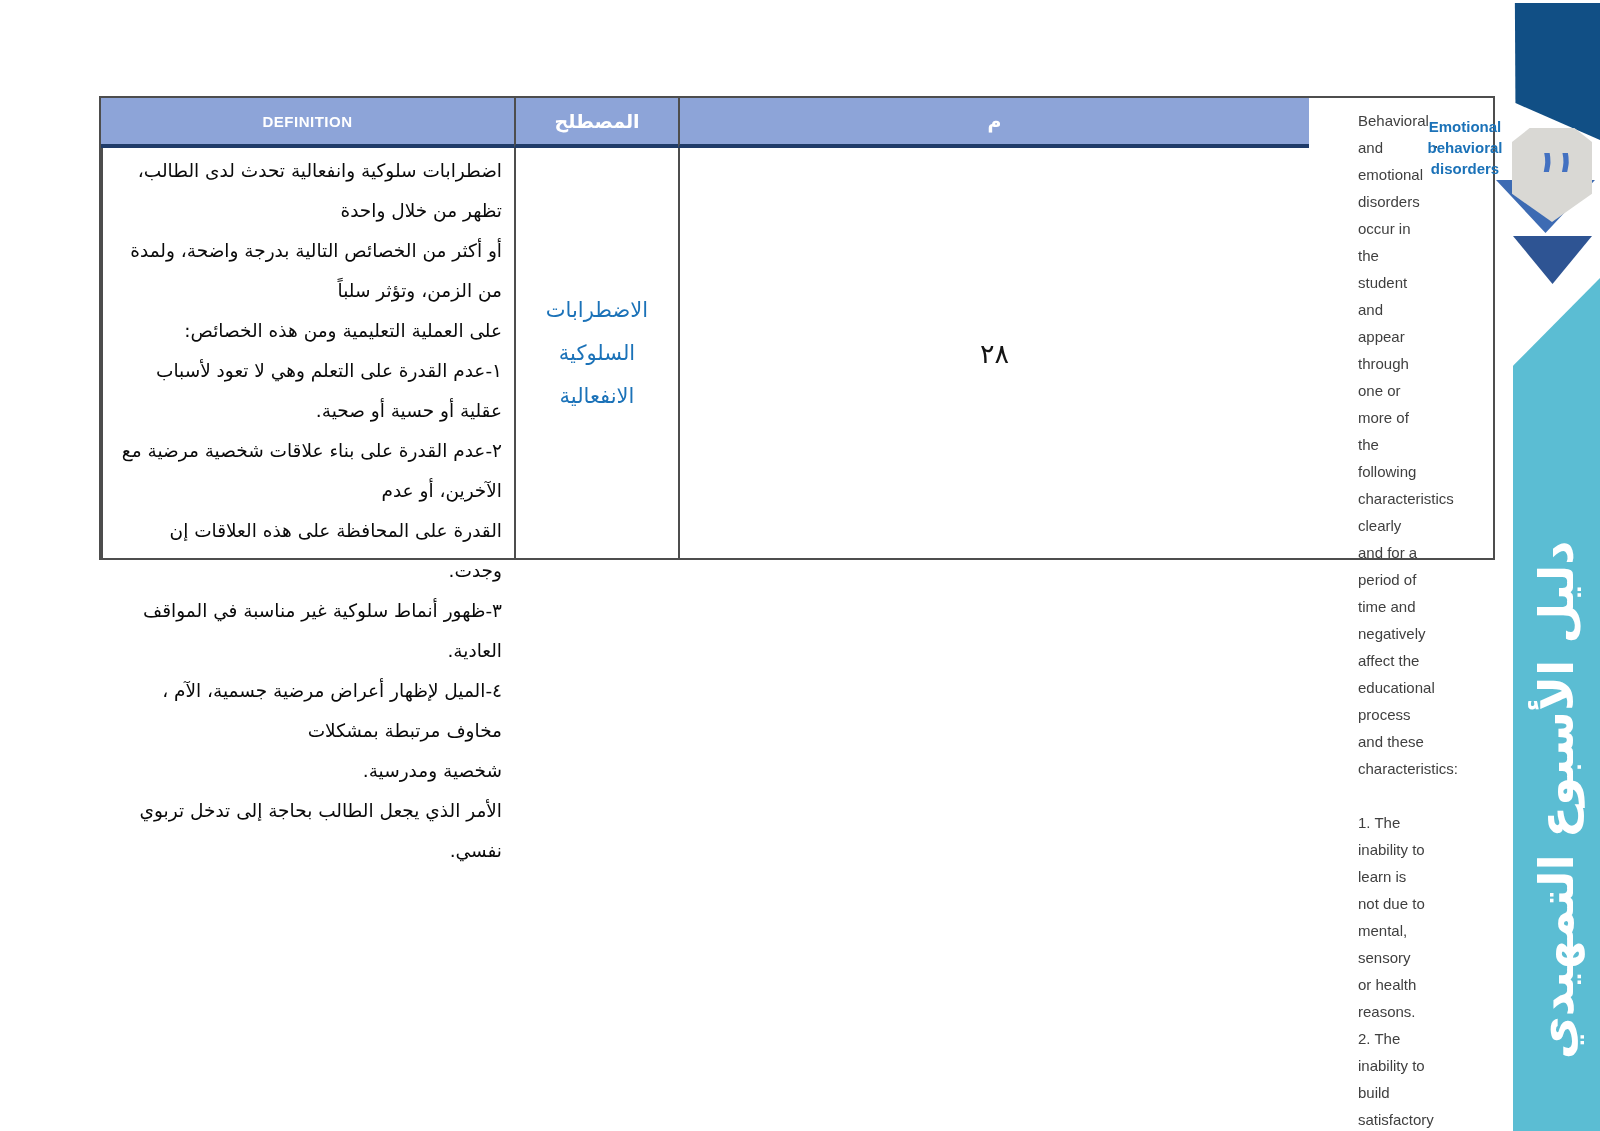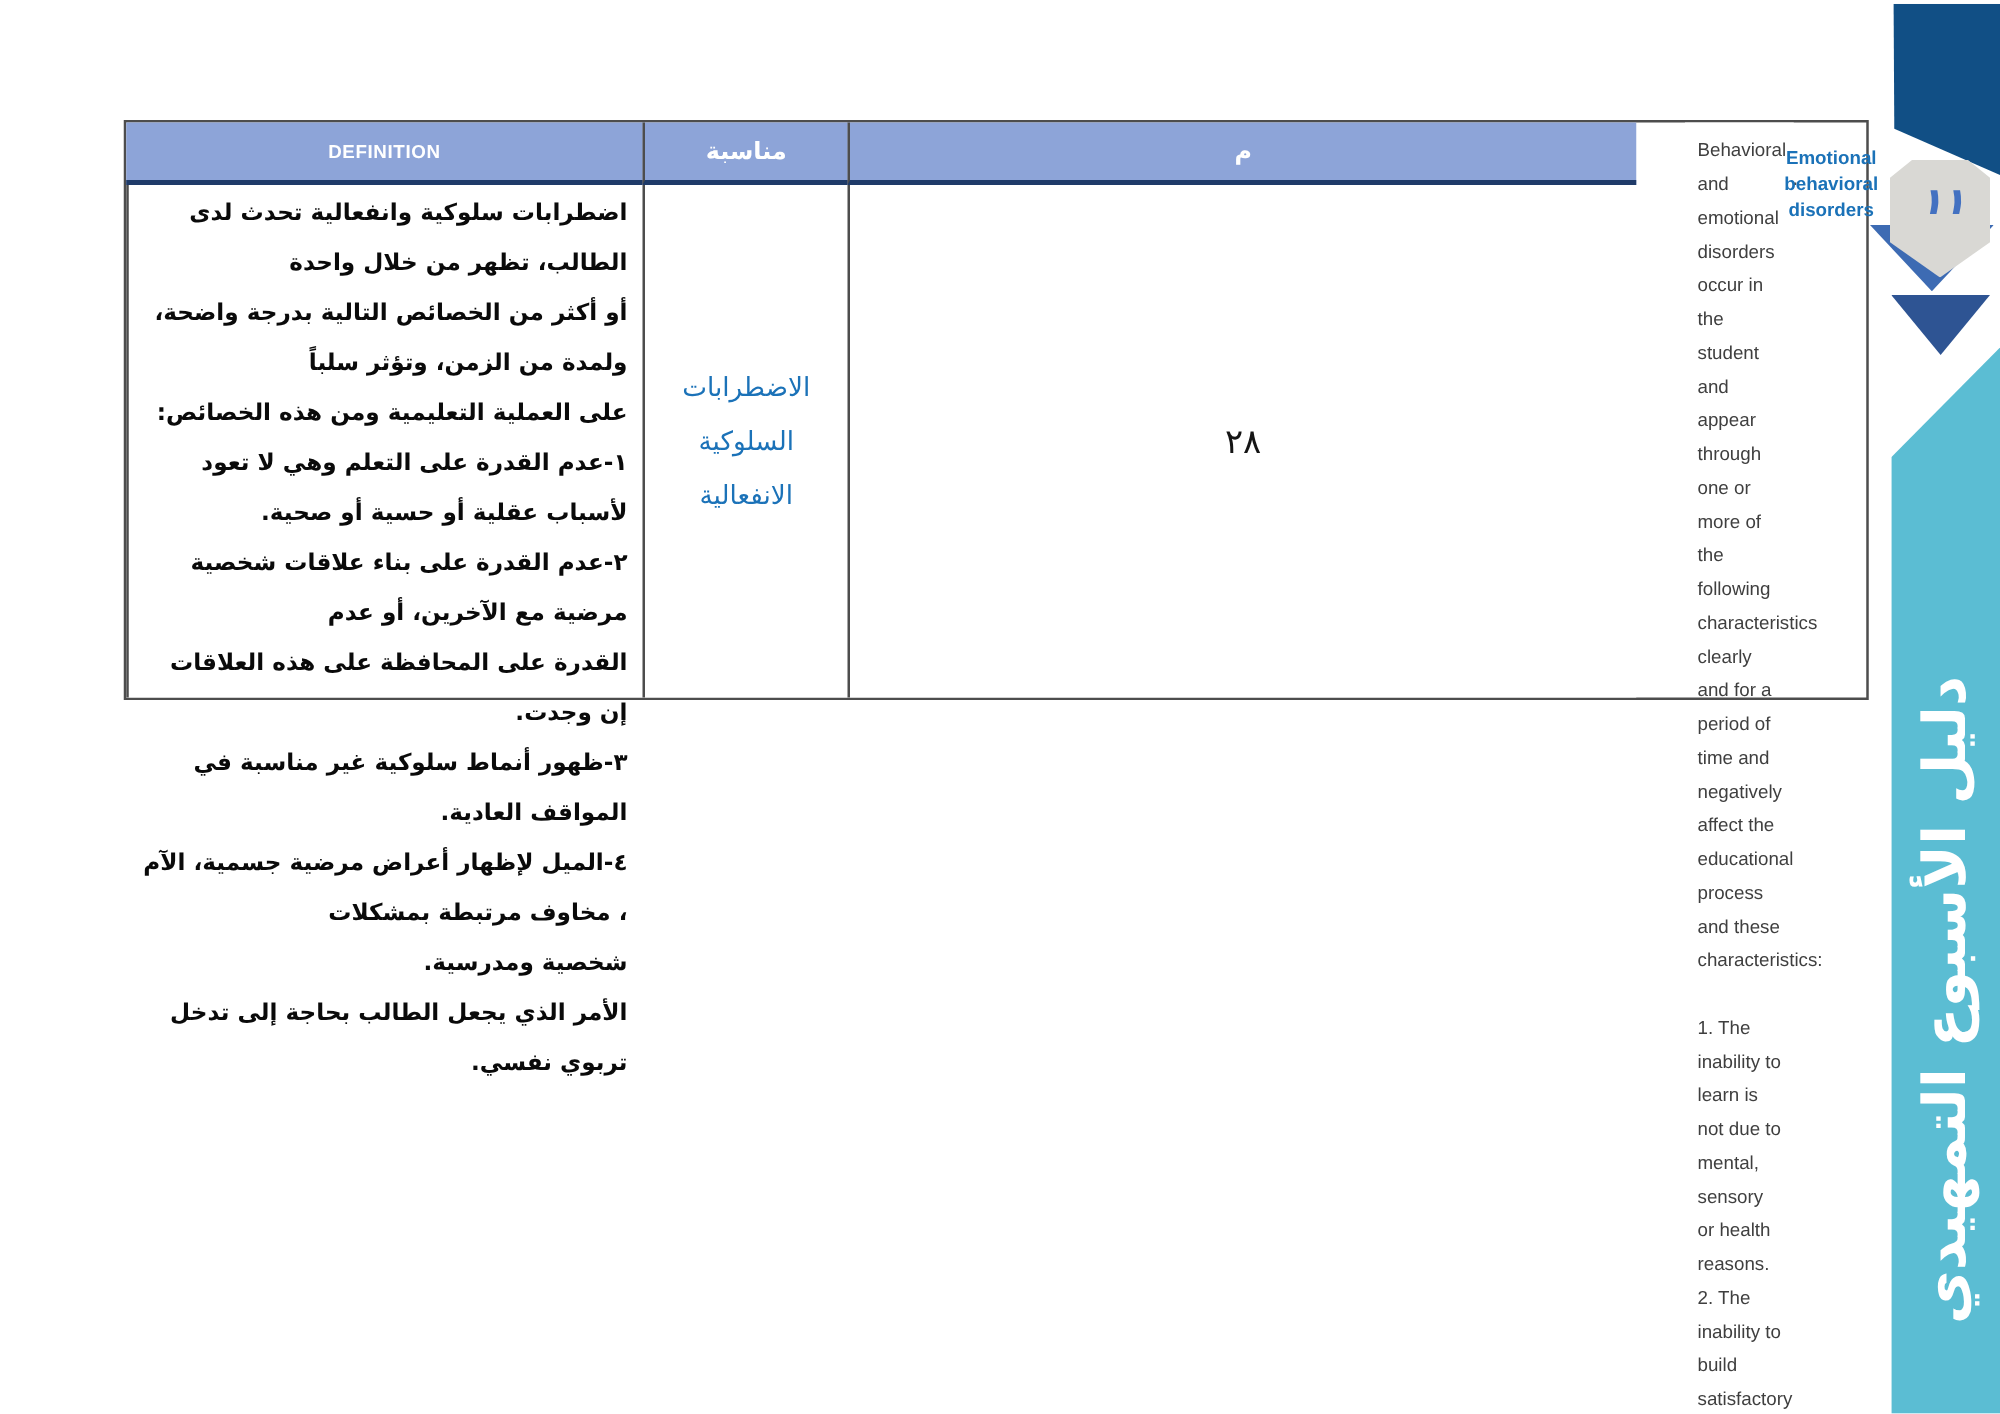--- a/index.html
+++ b/index.html
@@ -146,21 +146,21 @@
     font-size: 15px;
     line-height: 21px;
     white-space: pre-line;
     margin-top: 48px;
   }
   .def-ar {
     direction: rtl;
     text-align: right;
     padding: 3px 12px 0 10px;
     font-family: "DejaVu Sans", sans-serif;
-    font-weight: bold;
+    font-weight: normal;
     font-size: 18.5px;
     line-height: 40px;
     color: var(--arabic-text);
     white-space: pre-line;
   }
   .term-ar {
     display: flex;
     align-items: center;
     justify-content: center;
     direction: rtl;
@@ -191,21 +191,21 @@
   <div class="chevron c2"></div>
   <div class="badge">
     <div class="badge-num">١١</div>
   </div>
   <div class="teal-band"></div>
   <div class="ribbon-text">دليل الأسبوع التمهيدي</div>
 
   <div class="tbl">
 
     <div class="cell first th en">DEFINITION</div>
-    <div class="cell th ar">مناسبة</div>
+    <div class="cell th ar">المصطلح</div>
     <div class="cell th ar">م</div>
 
     <div class="cell first td def-en">Behavioral and emotional disorders occur in the
 student and appear through one or more of the
 following characteristics clearly and for a period of
 time and negatively affect the educational process
 and these characteristics:
 
 1. The inability to learn is not due to mental,
 sensory or health reasons.

